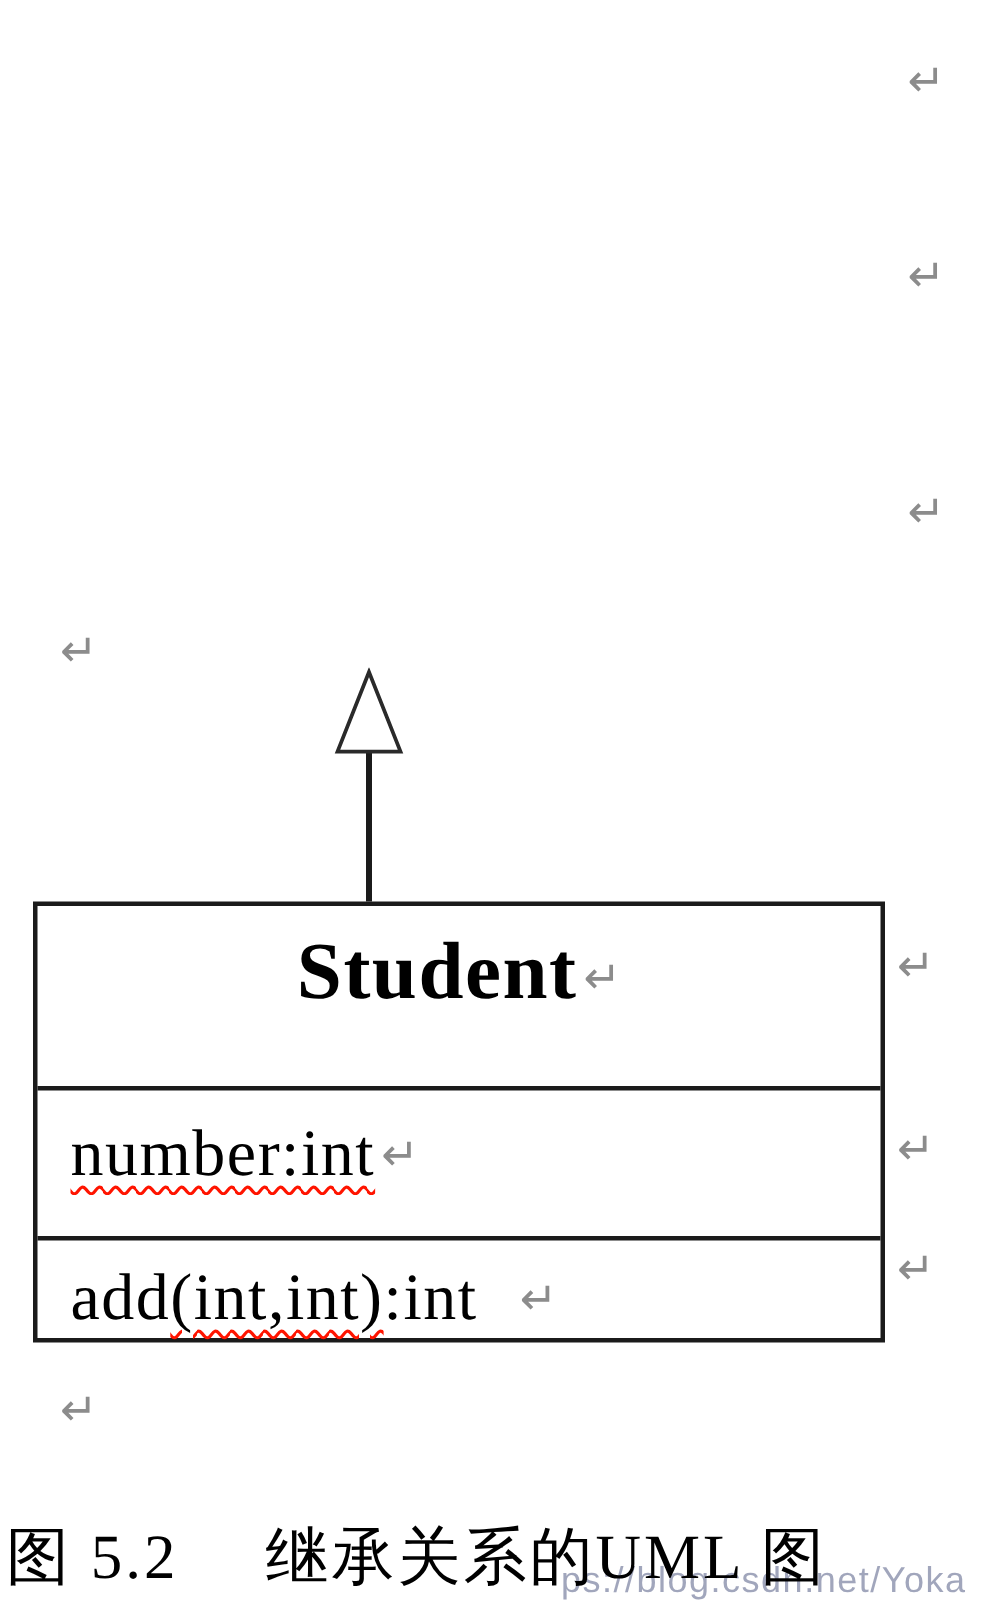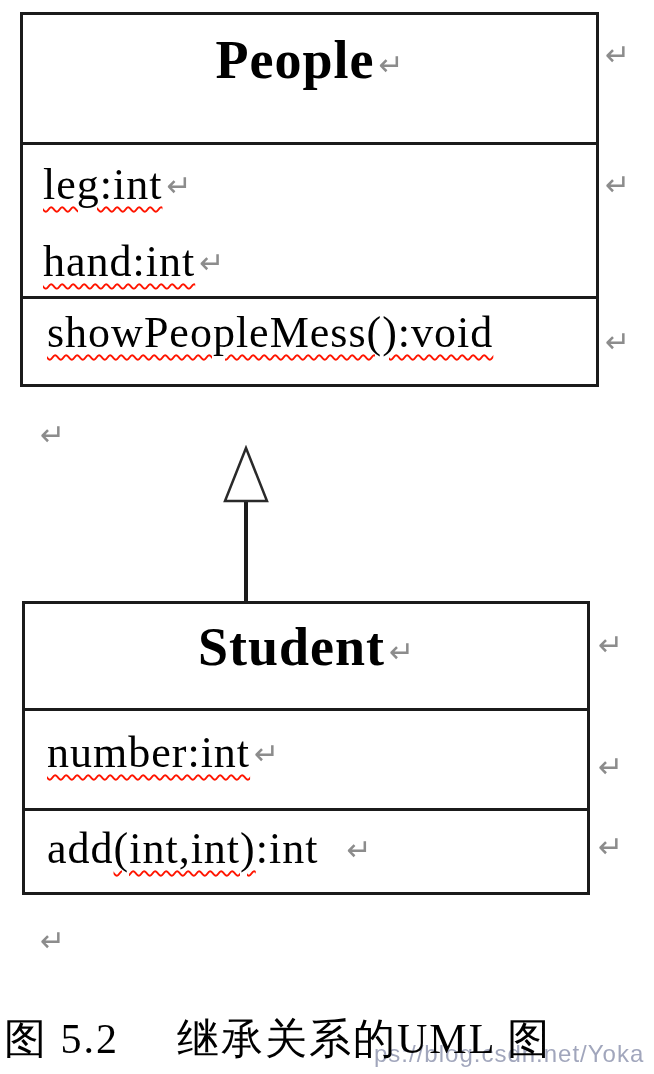--- a/index.html
+++ b/index.html
@@ -18,21 +18,21 @@
   .box-people{left:20px;top:12px;width:579px;height:375px;}
   .box-student{left:22px;top:601px;width:568px;height:294px;}
 
   .row{box-sizing:border-box;overflow:hidden;}
   .row + .row{border-top:3px solid #1b1b1b;}
 
   .box-people .row-title{height:127px;padding-top:14px;text-align:center;}
   .box-people .row-attrs{height:154px;padding:14px 0 0 20px;}
   .box-people .row-methods{height:91px;padding:8px 0 0 24px;}
 
-  .box-student .row-title{height:104px;padding-top:12px;text-align:center;}
+  .box-student .row-title{height:120px;padding-top:12px;text-align:center;}
   .box-student .row-attrs{height:100px;padding:16px 0 0 22px;}
   .box-student .row-methods{height:92px;padding:12px 4px 0 22px;}
 
   .class-title{
     font-size:54px;font-weight:bold;line-height:1.15;
     letter-spacing:1px;white-space:nowrap;
   }
   .member-line{font-size:44px;line-height:1.2;white-space:nowrap;}
   .row-attrs .member-line + .member-line{margin-top:24px;}
   .member-text{letter-spacing:1px;}
@@ -69,38 +69,20 @@
     font-family:"Liberation Sans", sans-serif;
     font-size:24px;color:rgba(130,136,165,0.75);
     letter-spacing:1px;white-space:nowrap;margin-left:32px;
   }
 </style>
 </head>
 <body>
 
 <div class="canvas">
 
-  <div class="class-box box-people">
-    <div class="row row-title">
-      <span class="class-title">People</span><span class="pilcrow inline">↵</span>
-    </div>
-    <div class="row row-attrs">
-      <div class="member-line">
-        <span class="member-text squiggle">leg:int</span><span class="pilcrow inline">↵</span>
-      </div>
-      <div class="member-line">
-        <span class="member-text squiggle">hand:int</span><span class="pilcrow inline">↵</span>
-      </div>
-    </div>
-    <div class="row row-methods">
-      <div class="member-line">
-        <span class="member-text squiggle">showPeopleMess():void</span>
-      </div>
-    </div>
-  </div>
 
   <span class="pilcrow abs" style="left:605px;top:40px;">↵</span>
   <span class="pilcrow abs" style="left:605px;top:170px;">↵</span>
   <span class="pilcrow abs" style="left:605px;top:327px;">↵</span>
 
   <span class="pilcrow abs" style="left:40px;top:420px;">↵</span>
 
   <div class="arrow-wrap">
     <svg width="56" height="158" viewBox="0 0 56 158">
       <line x1="26" y1="56" x2="26" y2="157" stroke="#1b1b1b" stroke-width="4"></line>

